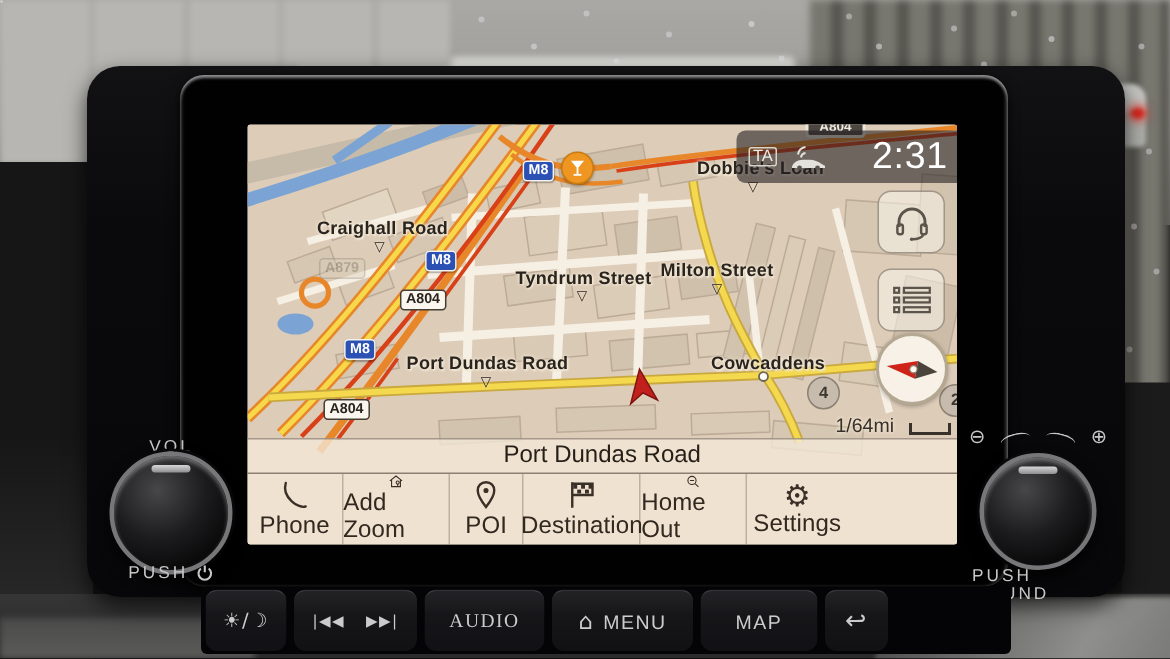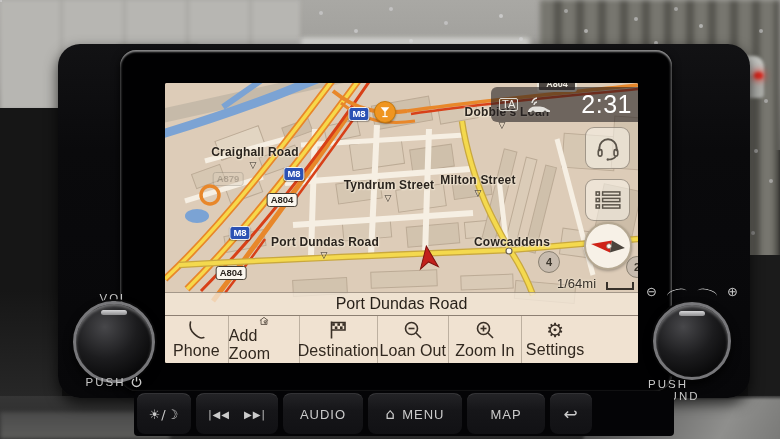--- a/index.html
+++ b/index.html
@@ -344,50 +344,48 @@
       </div>
       <div class="menu-item" style="width:15%;">
         <svg width="24" height="22" viewBox="0 0 24 22">
           <path d="M3 10 L12 3 L21 10" class="micon"></path>
           <path d="M5.5 8.5 V18.5 H18.5 V8.5" class="micon"></path>
           <circle cx="14.5" cy="12.5" r="2.3" class="micon" stroke-width="1.4"></circle>
           <path d="M14.5 14.8 L14.5 18" class="micon" stroke-width="1.4"></path>
         </svg>
         <span class="lbl">Add Zoom</span>
       </div>
+      <div class="menu-item" style="width:10.5%;">
+        <svg width="22" height="22" viewBox="0 0 22 22">
+          <path d="M11 2.5 C7.5 2.5 5.5 5 5.5 8 C5.5 12 11 19 11 19 C11 19 16.5 12 16.5 8 C16.5 5 14.5 2.5 11 2.5 Z" class="micon"></path>
+          <circle cx="11" cy="8" r="1.7" fill="#3a3027"></circle>
+        </svg>
+        <span class="lbl">POI</span>
+      </div>
       <div class="menu-item" style="width:16.5%;">
         <svg width="22" height="22" viewBox="0 0 22 22">
           <path d="M4.5 2.5 V19.5" class="micon" stroke-width="1.8"></path>
           <path d="M4.5 3.5 H18 V11 H4.5" class="micon" stroke-width="1.4"></path>
           <g fill="#3a3027">
             <rect x="5.2" y="4.2" width="2.6" height="2.6"></rect>
               <rect x="10.4" y="4.2" width="2.6" height="2.6"></rect>
             <rect x="15.4" y="4.2" width="2.4" height="2.6"></rect>
               <rect x="7.8" y="7.4" width="2.6" height="2.6"></rect>
             <rect x="13" y="7.4" width="2.6" height="2.6"></rect>
           </g>
         </svg>
         <span class="lbl">Destination</span>
       </div>
       <div class="menu-item" style="width:15%;">
         <svg width="22" height="22" viewBox="0 0 22 22">
           <circle cx="9.5" cy="9.5" r="6" class="micon" stroke-width="1.7"></circle>
           <path d="M14 14 L19 19" class="micon" stroke-width="2"></path>
           <path d="M6.5 9.5 H12.5" class="micon" stroke-width="1.7"></path>
         </svg>
-        <span class="lbl">Loan Out</span>
-      </div>
-      <div class="menu-item" style="width:15.5%;">
-        <svg width="22" height="22" viewBox="0 0 22 22">
-          <circle cx="9.5" cy="9.5" r="6" class="micon" stroke-width="1.7"></circle>
-          <path d="M14 14 L19 19" class="micon" stroke-width="2"></path>
-          <path d="M6.5 9.5 H12.5" class="micon" stroke-width="1.7"></path>
-          <path d="M9.5 6.5 V12.5" class="micon" stroke-width="1.7"></path>
-        </svg>
-        <span class="lbl">Zoom In</span>
+        <span class="lbl">Home Out</span>
       </div>
       <div class="menu-item" style="width:14%;">
         <span class="gear glyph">⚙</span>
         <span class="lbl">Settings</span>
       </div>
     </div>
   </div>
 
   <div class="knob-label" style="left:114px; top:292px;">VOL</div>
   <div class="knob" style="left:73px; top:301px; width:82px; height:82px;">
@@ -413,21 +411,21 @@
   <div class="knob-label" style="left:692px; top:378px;">PUSH SOUND</div>
 
   <div class="btn-strip">
     <div class="hw-btn" style="width:54px;">
       <span class="glyph" style="font-size:13px;">☀/☽</span>
     </div>
     <div class="hw-btn" style="width:82px; gap:14px;">
       <span class="glyph" style="font-size:10px;">|◀◀</span>
       <span class="glyph" style="font-size:10px;">▶▶|</span>
     </div>
-    <div class="hw-btn" style="width:80px;">
+    <div class="hw-btn" style="width:80px;font-family:Liberation Serif, serif;">
       <span>AUDIO</span>
     </div>
     <div class="hw-btn" style="width:94px;">
       <span class="glyph" style="font-size:15px;">⌂</span>
       <span>MENU</span>
     </div>
     <div class="hw-btn" style="width:78px;">
       <span>MAP</span>
     </div>
     <div class="hw-btn" style="width:42px;">

